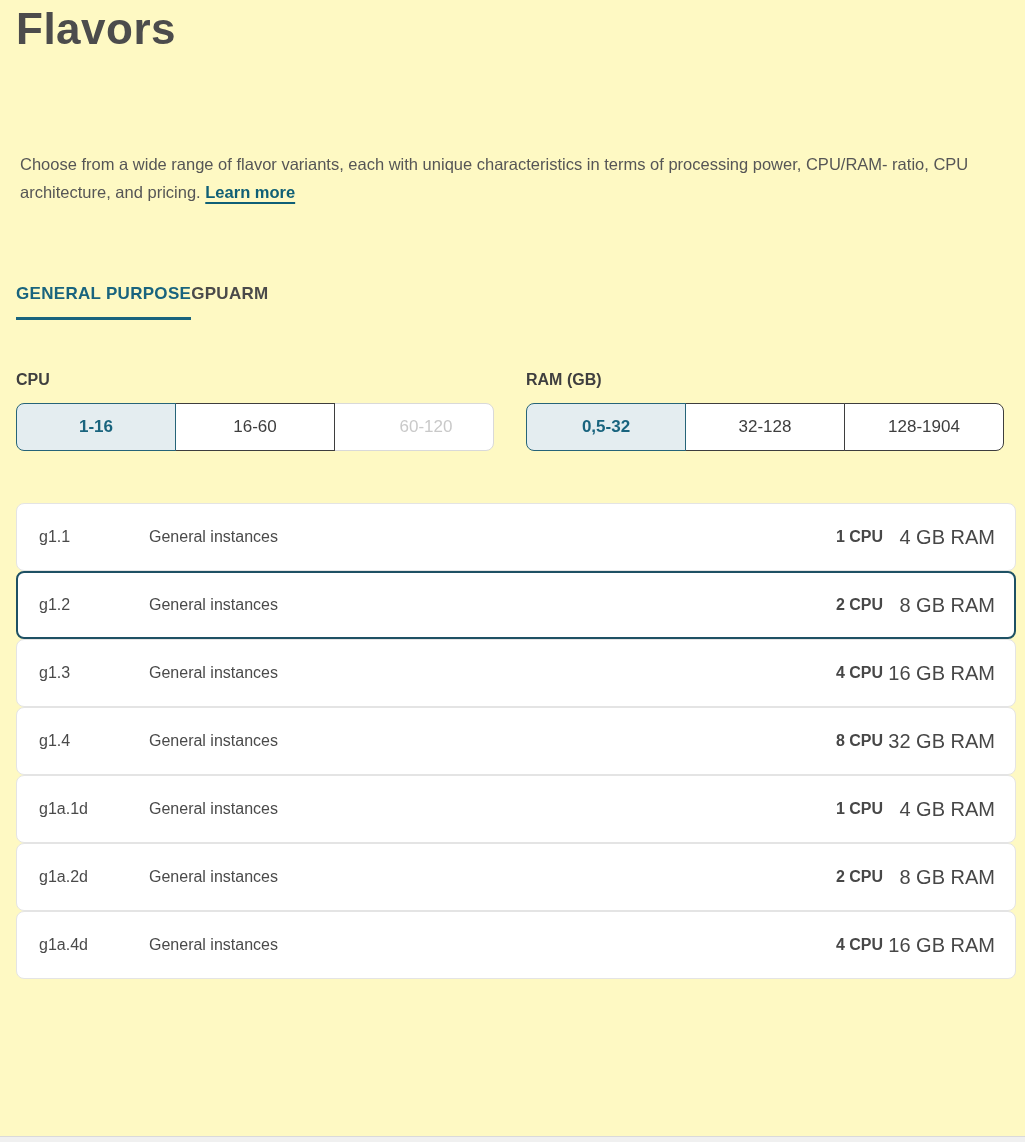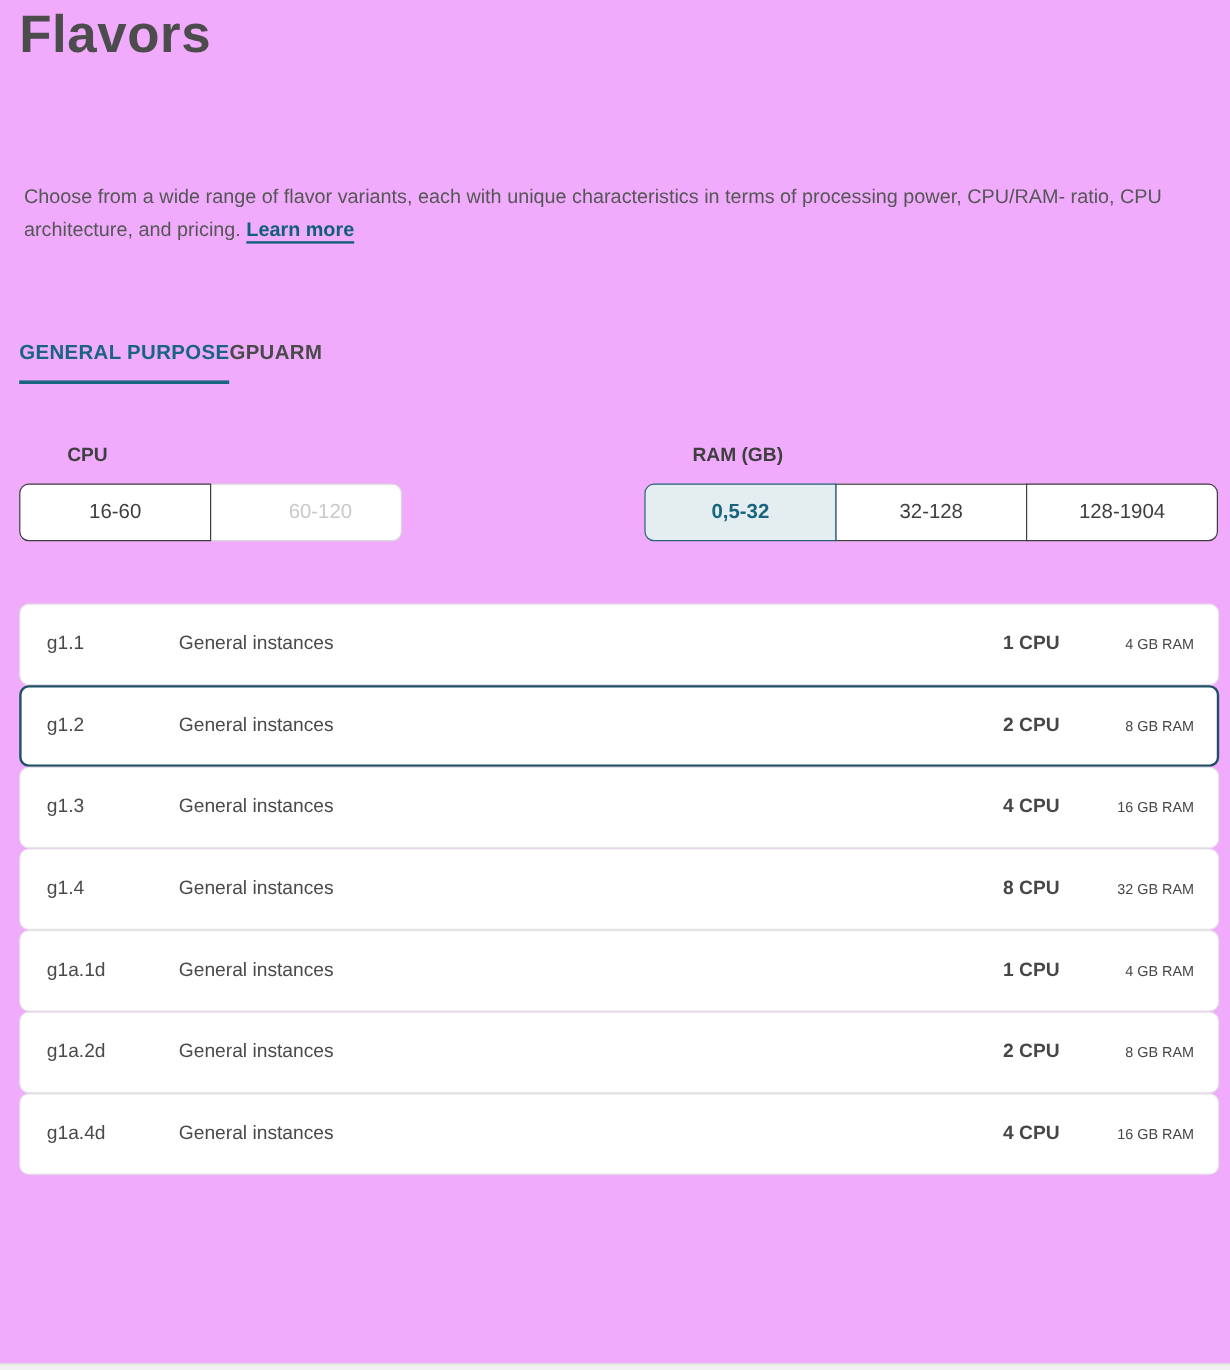--- a/index.html
+++ b/index.html
@@ -4,21 +4,21 @@
 <style>
   * { box-sizing: border-box; }
   html, body { margin: 0; padding: 0; background: #ffffff; }
   body { font-family: "Liberation Sans", sans-serif; color: #4a4a4a; }
 
   .page {
     position: relative;
     width: 1025px;
     height: 1142px;
     overflow: hidden;
-    background: #f0abfc;
+    background: #fef9c3;
   }
 
   
   .page-title {
     position: absolute;
     top: 4px; left: 16px;
     margin: 0;
     font-size: 44px;
     font-weight: 700;
     color: #4c4c4c;
@@ -66,28 +66,27 @@
 
   
   .filters {
     position: absolute;
     top: 371px; left: 16px;
     width: 1000px;
     height: 82px;
   }
   .filter-group { position: absolute; top: 0; }
   .filter-cpu { left: 0; }
-  .filter-ram { left: 521px; }
+  .filter-ram { left: 510px; }
   .filter-label {
     font-size: 16px;
     font-weight: 600;
     color: #3f3f3f;
     margin-bottom: 13px;
     height: 19px;
-    margin-left: 40px;
   }
   .seg-group { display: flex; }
   .seg {
     width: 160px;
     height: 48px;
     display: flex;
     align-items: center;
     justify-content: center;
     font-size: 17px;
     background: #ffffff;
@@ -133,21 +132,21 @@
     cursor: pointer;
   }
   .card.selected {
     border: 2px solid #1e5164;
     padding: 0 19px 0 21px;
     align-items: center;
   }
   .card .name  { width: 110px; font-size: 16px; color: #4a4a4a; }
   .card .type  { font-size: 16px; color: #4a4a4a; }
   .card .cpu   { margin-left: auto; font-size: 16px; color: #474747; font-weight: bold; }
-  .card .ram   { width: 112px; text-align: right; font-size: 12px; color: #474747; }
+  .card .ram   { width: 112px; text-align: right; font-size: 20px; color: #474747; }
 
   
   .bottom-strip {
     position: absolute;
     left: 0; right: 0; bottom: 0;
     height: 6px;
     background: #f0f0f0;
     border-top: 1px solid #dadada;
     z-index: 10;
   }
@@ -167,20 +166,21 @@
     <div class="tab active">GENERAL PURPOSE</div>
     <div class="tab">GPU</div>
     <div class="tab">ARM</div>
   </div>
 
   <div class="filters">
 
     <div class="filter-group filter-cpu">
       <div class="filter-label">CPU</div>
       <div class="seg-group">
+        <div class="seg selected">1-16</div>
         <div class="seg">16-60</div>
         <div class="seg disabled">60-120</div>
       </div>
     </div>
 
     <div class="filter-group filter-ram">
       <div class="filter-label">RAM (GB)</div>
       <div class="seg-group">
         <div class="seg selected">0,5-32</div>
         <div class="seg">32-128</div>

